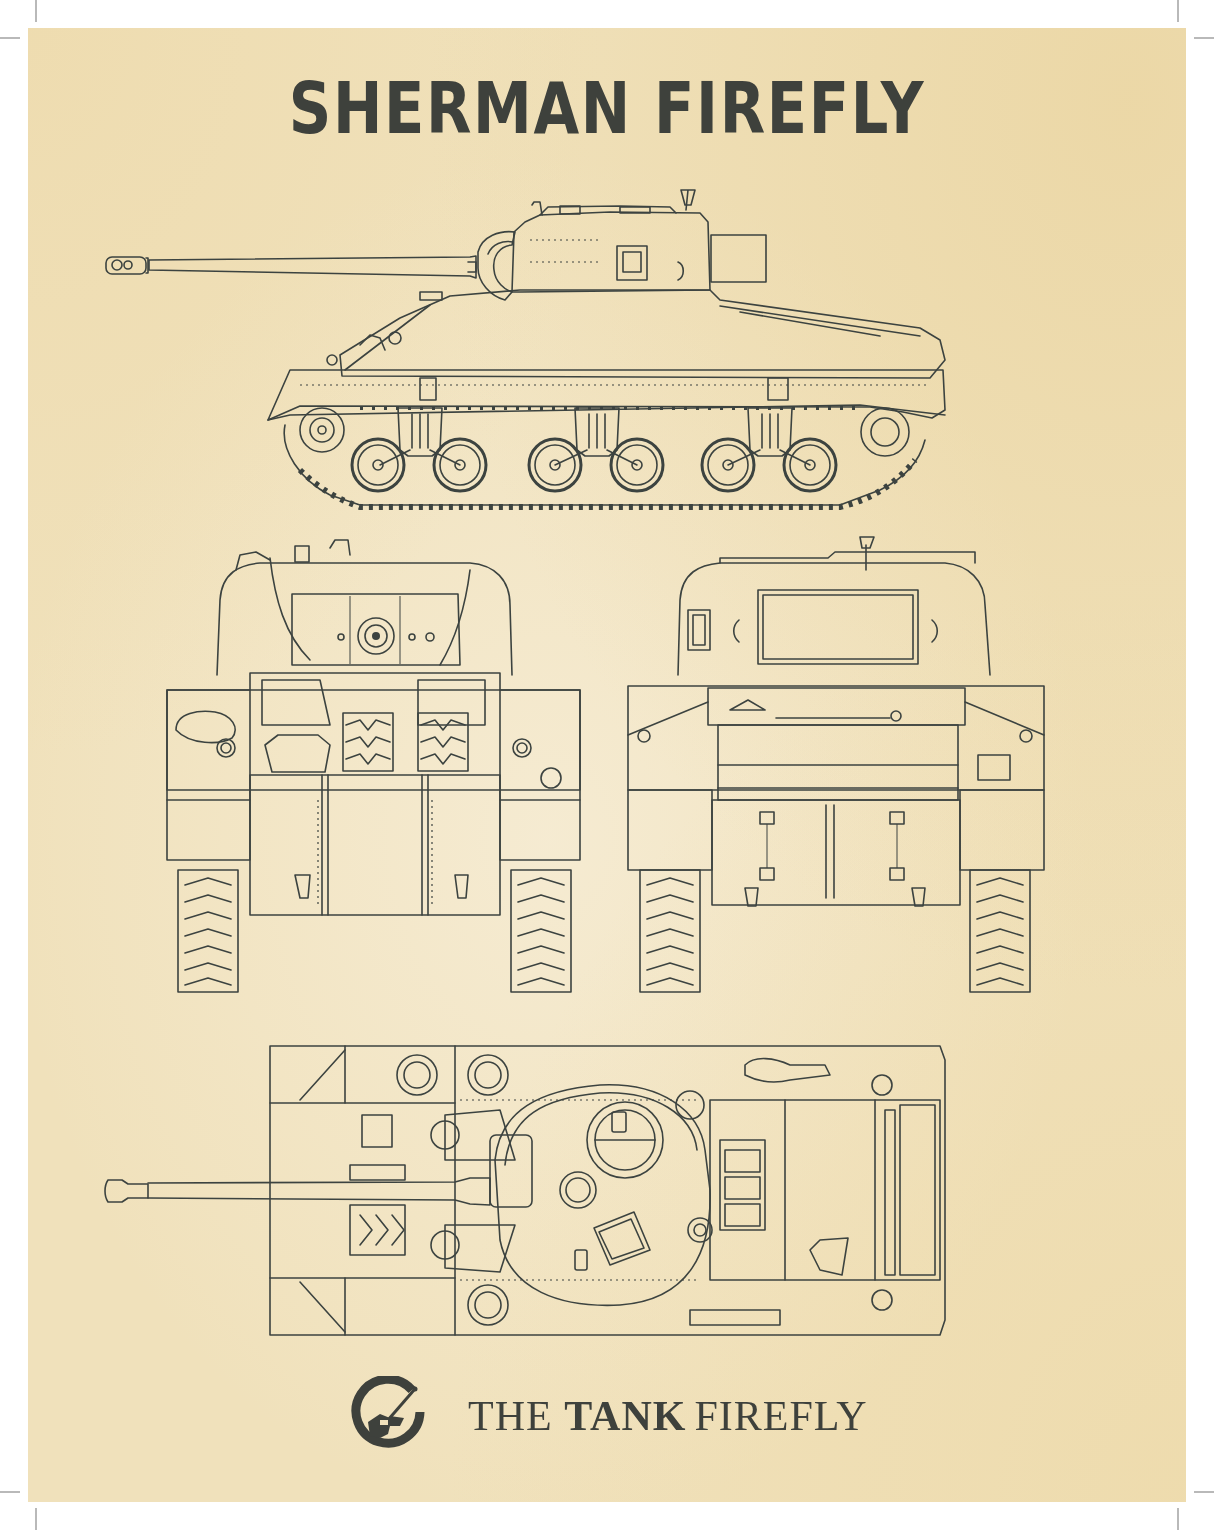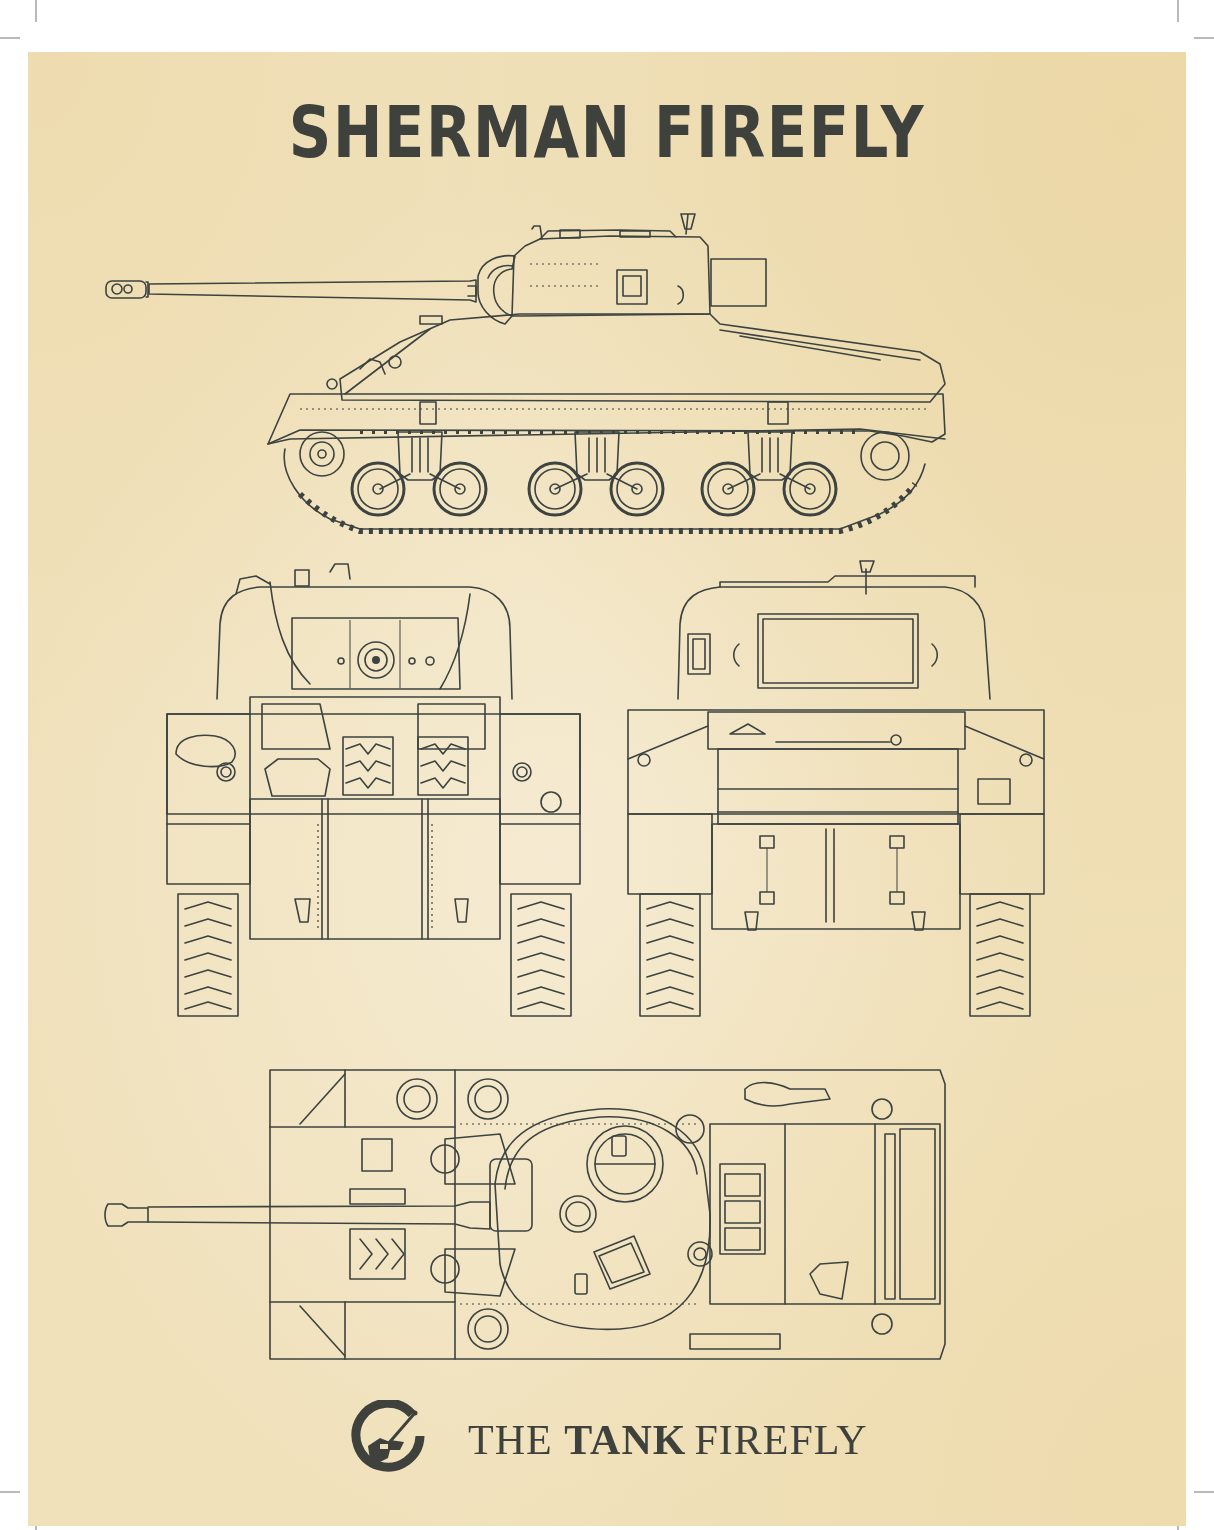--- a/index.html
+++ b/index.html
@@ -5,21 +5,20 @@
   html,body{margin:0;padding:0;background:#ffffff;}
   body{width:1214px;height:1530px;position:relative;overflow:hidden;font-family:"DejaVu Sans",sans-serif;}
   .crop{position:absolute;background:#b9b9b9;}
   .poster{position:absolute;left:28px;top:28px;width:1158px;height:1474px;
     background:
       radial-gradient(ellipse at 95% 5%, rgba(232,208,150,0.55) 0%, rgba(232,208,150,0) 45%),
       radial-gradient(ellipse at 100% 100%, rgba(236,214,160,0.5) 0%, rgba(236,214,160,0) 45%),
       radial-gradient(ellipse at 0% 0%, rgba(236,214,162,0.45) 0%, rgba(236,214,162,0) 35%),
       radial-gradient(ellipse at 45% 55%, rgba(246,236,212,0.9) 0%, rgba(246,236,212,0) 60%),
       #f0e1bb;
-    margin-top: 24px;
   }
   .title{position:absolute;left:0;top:44px;width:1158px;text-align:center;
     font-family:"DejaVu Sans",sans-serif;font-weight:bold;font-size:72px;letter-spacing:2px;
     color:#3e413c;transform:scaleX(0.82);transform-origin:center;line-height:1;}
   .view{position:absolute;}
   .view svg{display:block;overflow:visible;}
   .ln{fill:none;stroke:#3c4340;stroke-width:1.6;stroke-linejoin:round;stroke-linecap:round;}
   .lnb{fill:none;stroke:#3c4340;stroke-width:3;}
   .lnt{fill:none;stroke:#3c4340;stroke-width:1;}
   .dash{fill:none;stroke:#3c4340;stroke-width:1.2;stroke-dasharray:2 4;}

